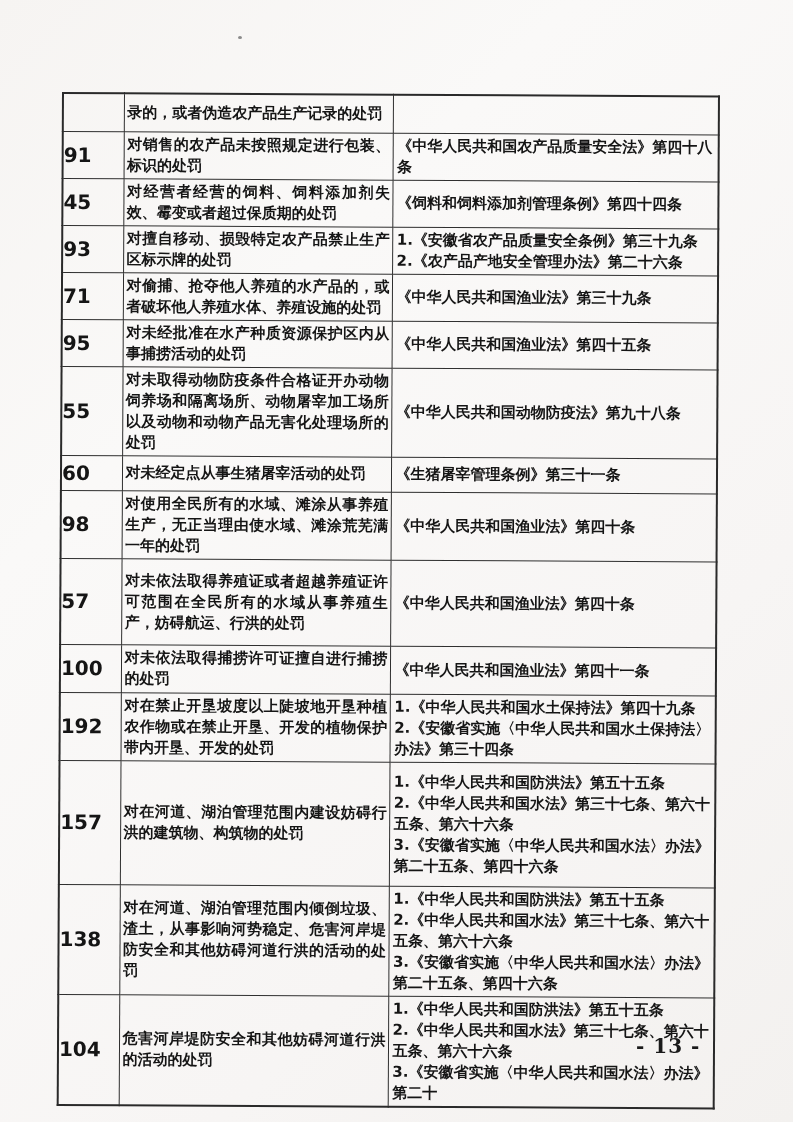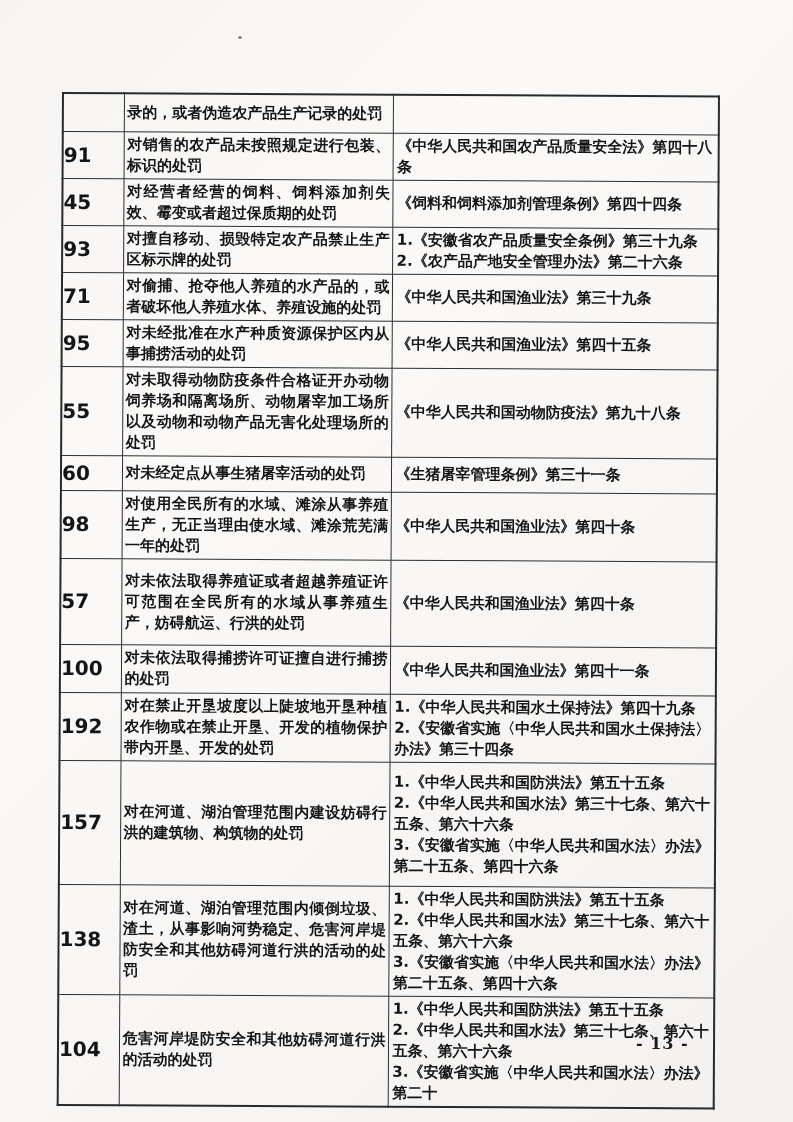--- a/index.html
+++ b/index.html
@@ -60,21 +60,21 @@
     font-size: 15px;
     line-height: 21px;
     padding: 2px 2px 2px 4px;
     color: #141414;
   }
   .basis-item { text-align: left; }
   .pagenum {
     position: absolute;
     left: 636px;
     top: 1034px;
-    font-size: 16px;
+    font-size: 20px;
     font-weight: 700;
     color: #1a1a1a;
     letter-spacing: 1px;
     font-family: "DejaVu Serif", "Liberation Serif", serif;
   }
 </style>
 </head>
 <body>
 
 <div class="page">

